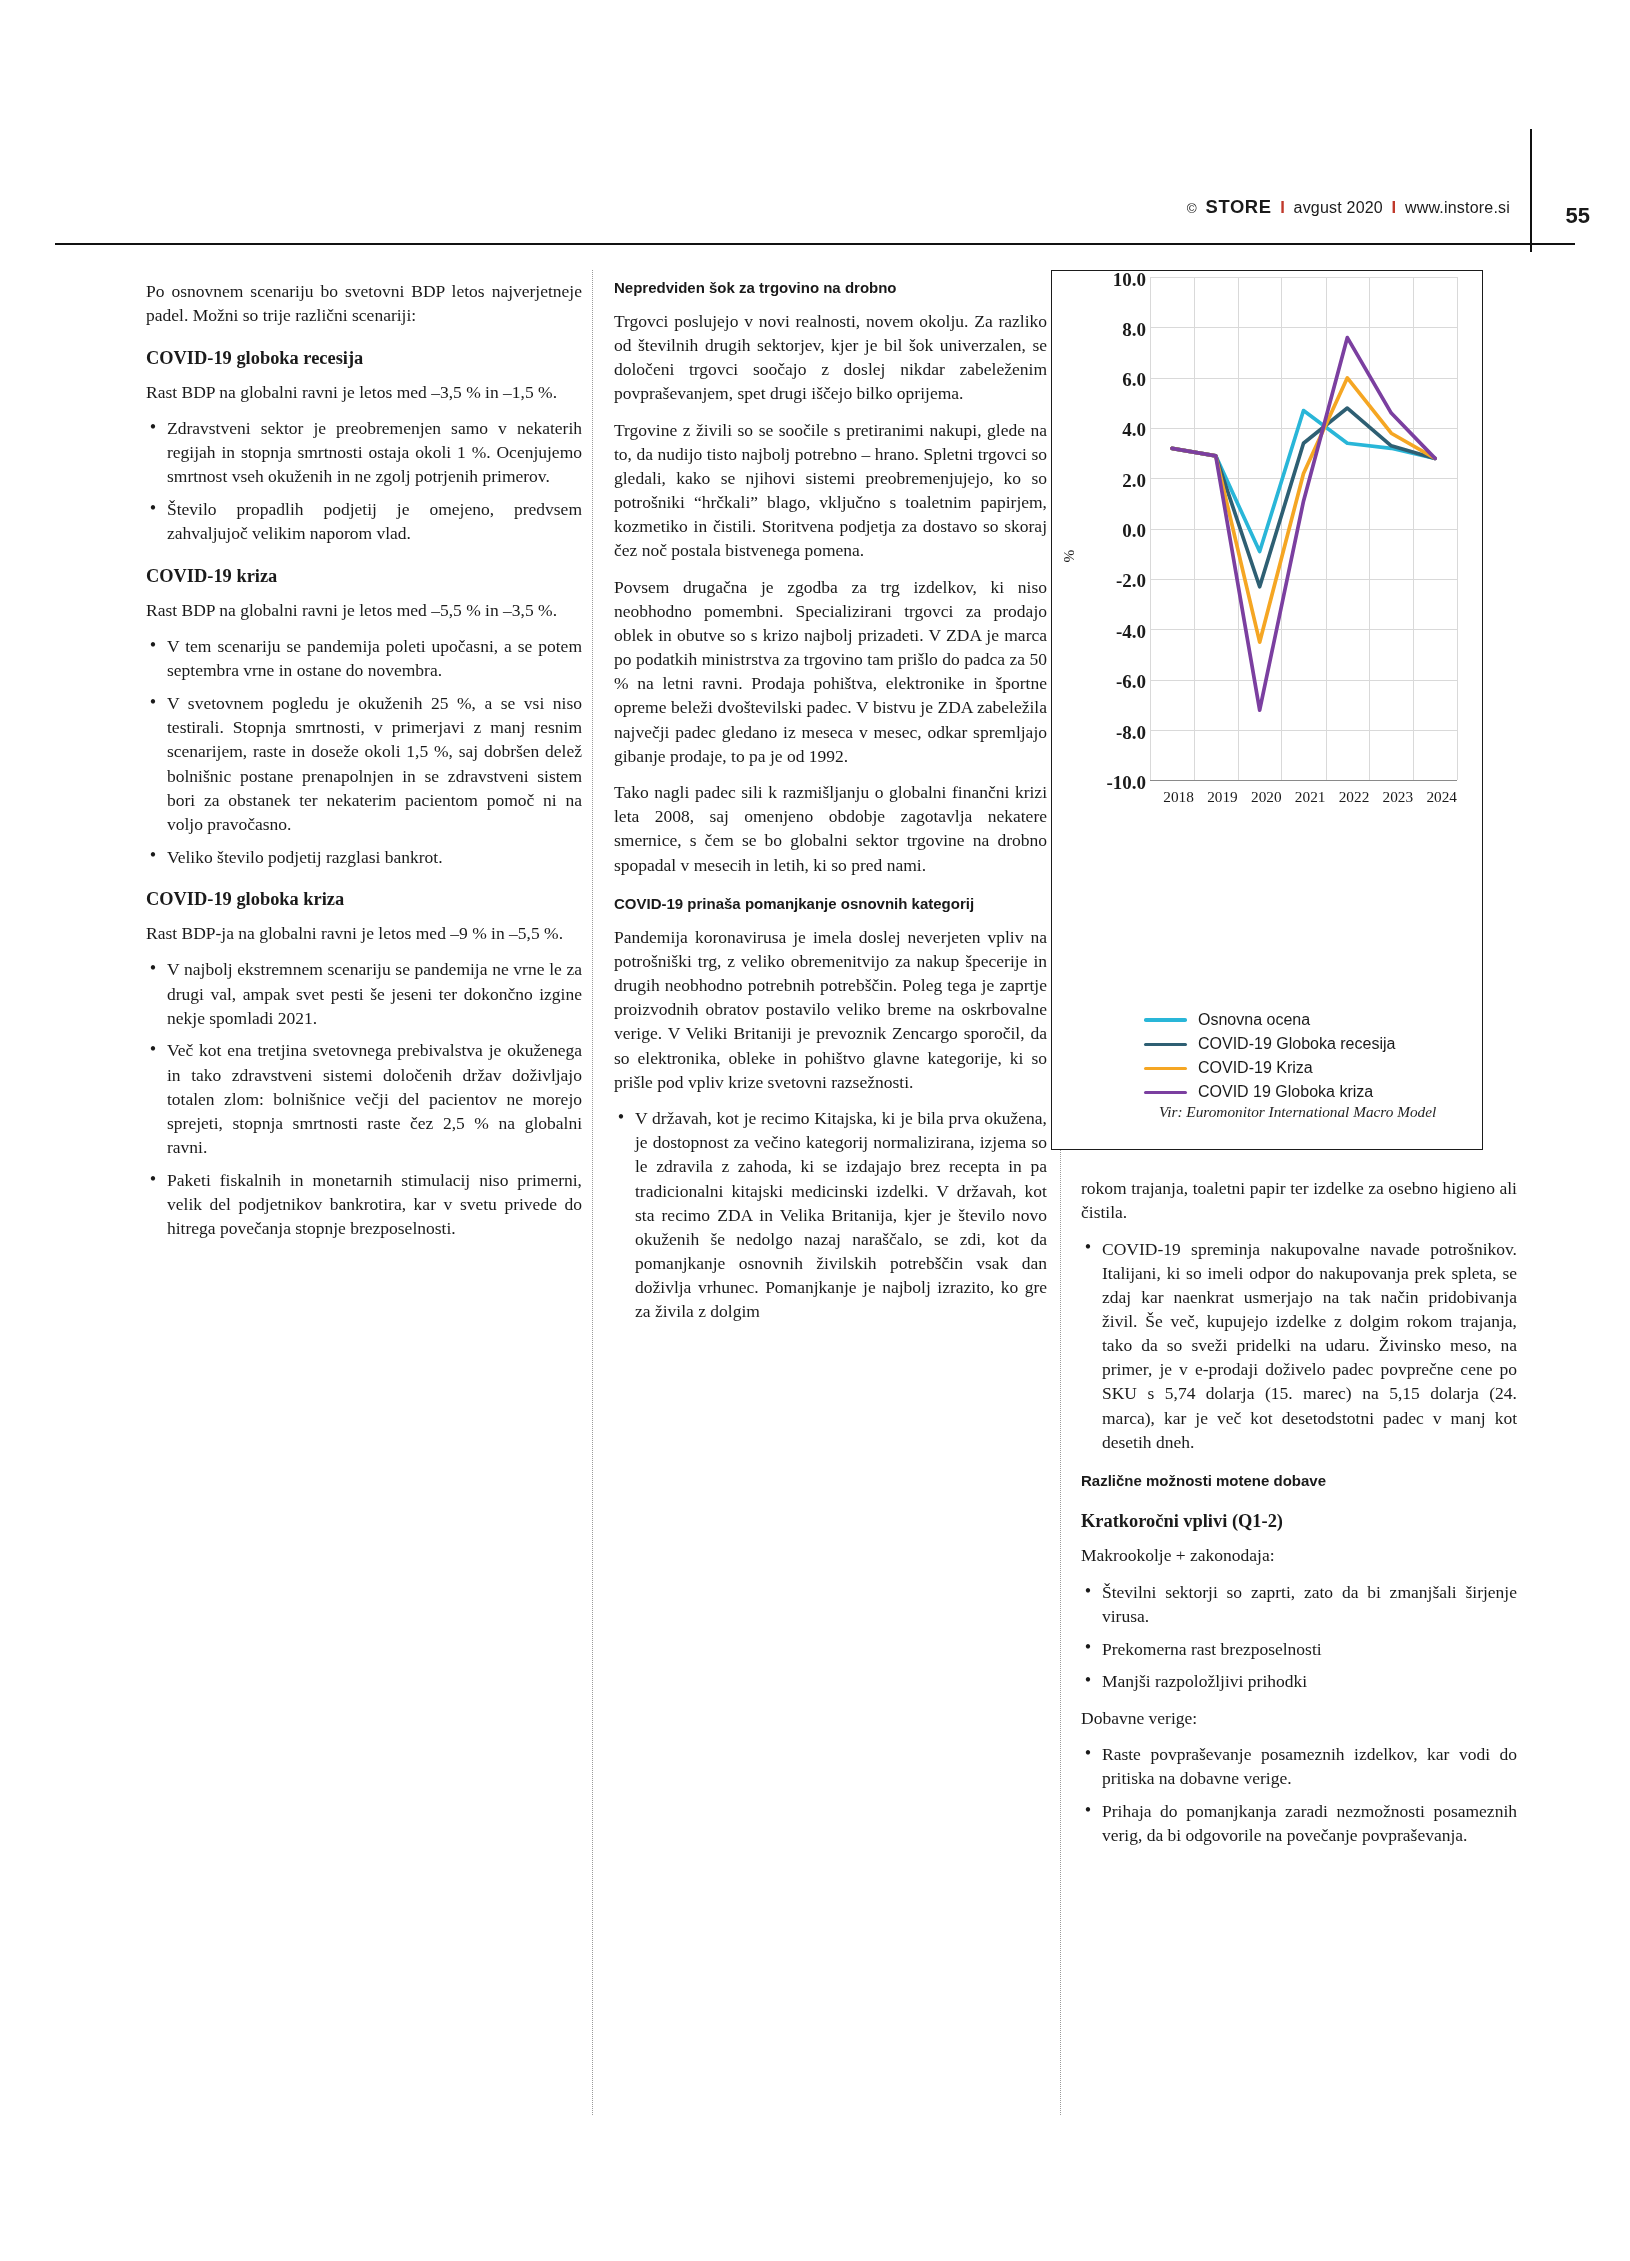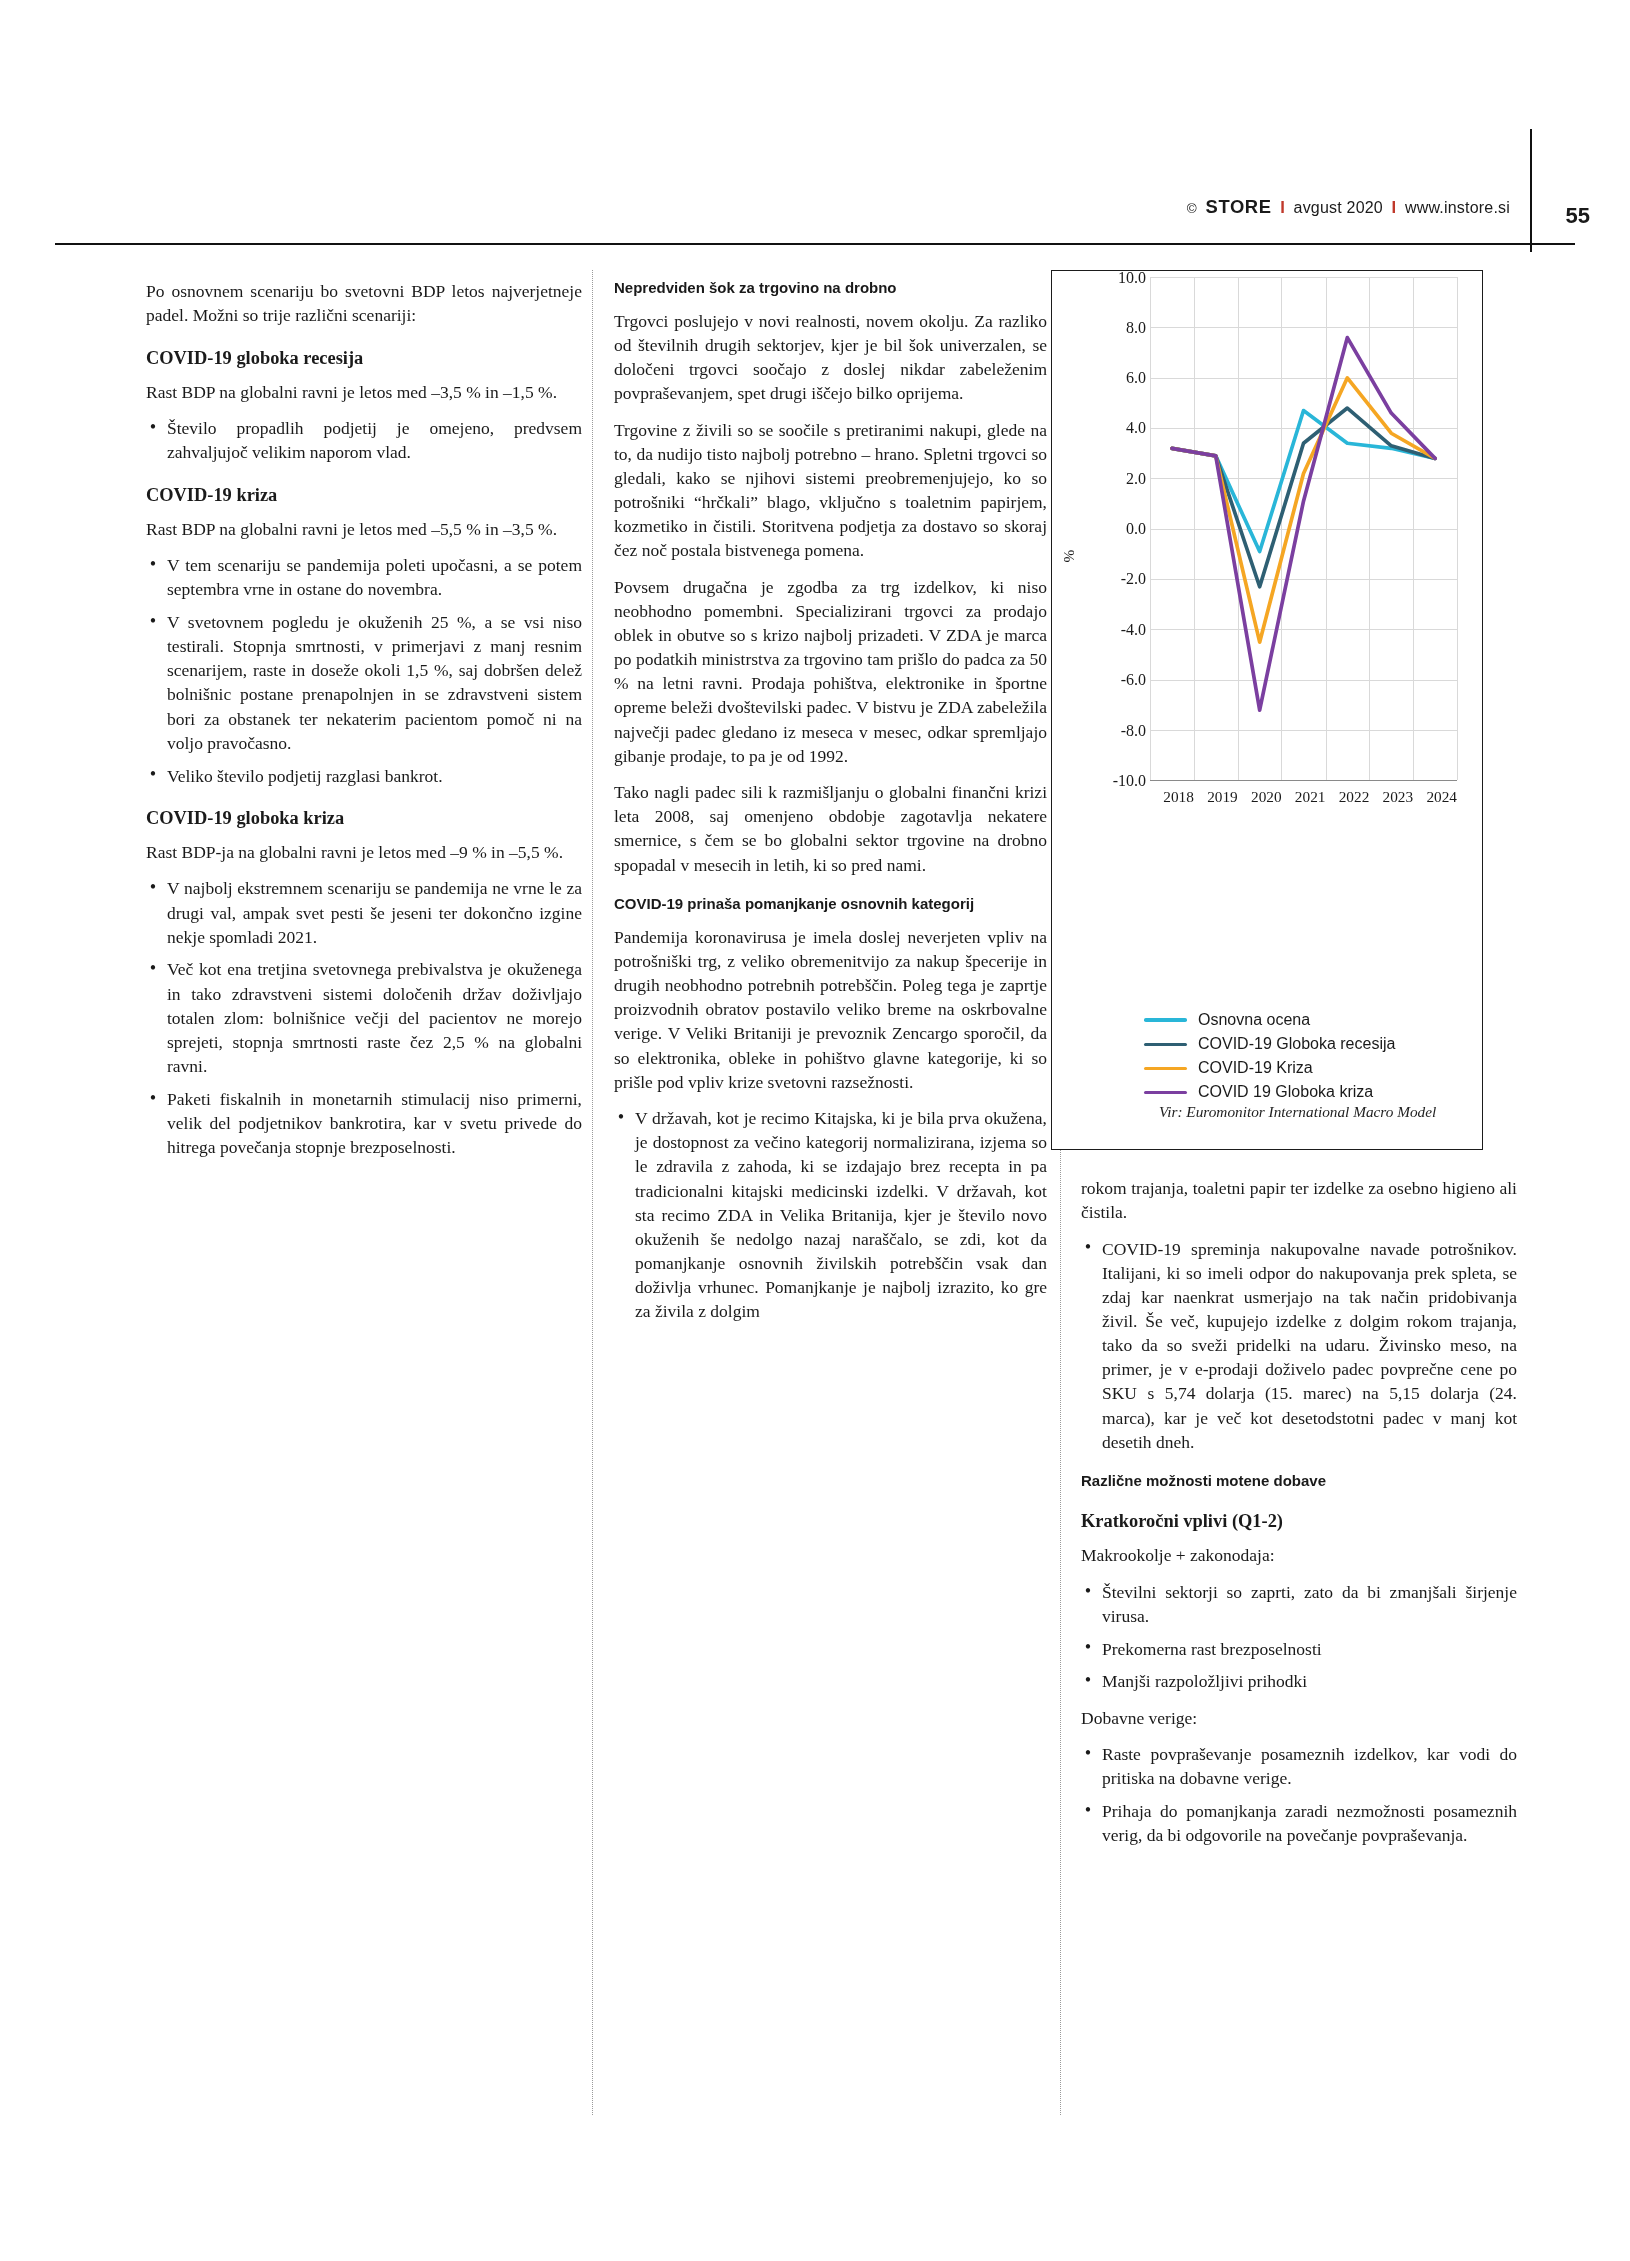--- a/index.html
+++ b/index.html
@@ -31,21 +31,21 @@
   p{margin:0 0 12.3px;}
   ul{list-style:none;margin:0 0 12.3px;padding:0;}
   li{position:relative;padding-left:21px;margin-bottom:8.6px;text-align:justify;}
   li:before{content:"\2022";position:absolute;left:3.7px;top:-1.2px;font-size:18.4px;}
 
   
   .chartbox{position:absolute;left:1051px;top:270px;width:430px;height:878px;border:1.2px solid #1b1b1b;background:#fff;}
   .chart-title{font-family:"Liberation Sans",sans-serif;font-weight:bold;font-size:21.5px;line-height:1.3;text-align:center;margin:22px 21px 3.7px;}
   .plot{position:relative;left:0;top:6.1px;width:430px;height:553px;}
   .ylab{position:absolute;left:11px;top:270px;font-size:15.3px;transform:rotate(-90deg);}
-  .ytick{position:absolute;right:0;font-size:16px;text-align:right;width:58px;font-family:"Liberation Serif",serif;}
+  .ytick{position:absolute;right:0;font-size:19px;text-align:right;width:58px;font-family:"Liberation Serif",serif;font-weight:bold;}
   .yticks{position:absolute;left:17px;top:0;width:77px;height:503px;}
   .grid{position:absolute;left:98px;top:0;width:307px;height:503px;}
   .gl{position:absolute;left:0;width:307px;height:0.6px;background:#d9d9d9;}
   .vl{position:absolute;top:0;width:0.6px;height:503px;background:#d9d9d9;}
   .axis-b{position:absolute;left:98px;top:503px;width:307px;height:1.2px;background:#8a8a8a;}
   .xlabels{position:absolute;left:98px;top:511px;width:307px;display:flex;font-size:15.3px;}
   .xlabels span{width:44px;text-align:right;}
   svg.lines{position:absolute;left:98px;top:0;}
 
   .legend{position:absolute;left:92px;top:740px;font-size:16px;font-family:"Liberation Sans",sans-serif;}
@@ -74,20 +74,21 @@
 <div class="top-rule"></div>
 
 <div class="divider d1"></div>
 <div class="divider d2"></div>
 
 <div class="col col1">
   <p>Po osnovnem scenariju bo svetovni BDP letos najverjetneje padel. Možni so trije različni scenariji:</p>
   <h3 class="sub">COVID-19 globoka recesija</h3>
   <p>Rast BDP na globalni ravni je letos med –3,5 % in –1,5 %.</p>
   <ul>
+    <li>Zdravstveni sektor je preobremenjen samo v nekaterih regijah in stopnja smrtnosti ostaja okoli 1 %. Ocenjujemo smrtnost vseh okuženih in ne zgolj potrjenih primerov.</li>
     <li>Število propadlih podjetij je omejeno, predvsem zahvaljujoč velikim naporom vlad.</li>
   </ul>
   <h3 class="sub">COVID-19 kriza</h3>
   <p>Rast BDP na globalni ravni je letos med –5,5 % in –3,5 %.</p>
   <ul>
     <li>V tem scenariju se pandemija poleti upočasni, a se potem septembra vrne in ostane do novembra.</li>
     <li>V svetovnem pogledu je okuženih 25 %, a se vsi niso testirali. Stopnja smrtnosti, v primerjavi z manj resnim scenarijem, raste in doseže okoli 1,5 %, saj dobršen delež bolnišnic postane prenapolnjen in se zdravstveni sistem bori za obstanek ter nekaterim pacientom pomoč ni na voljo pravočasno.</li>
     <li>Veliko število podjetij razglasi bankrot.</li>
   </ul>
   <h3 class="sub">COVID-19 globoka kriza</h3>

